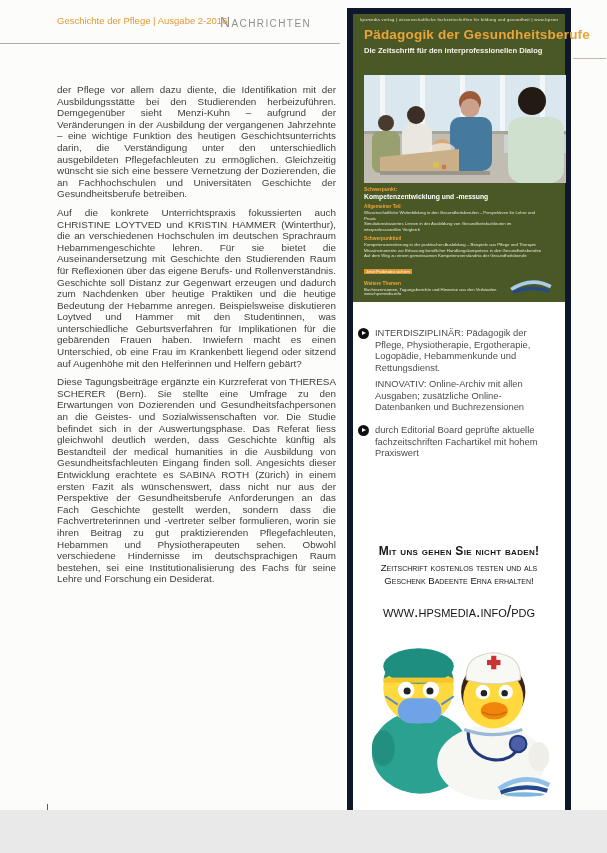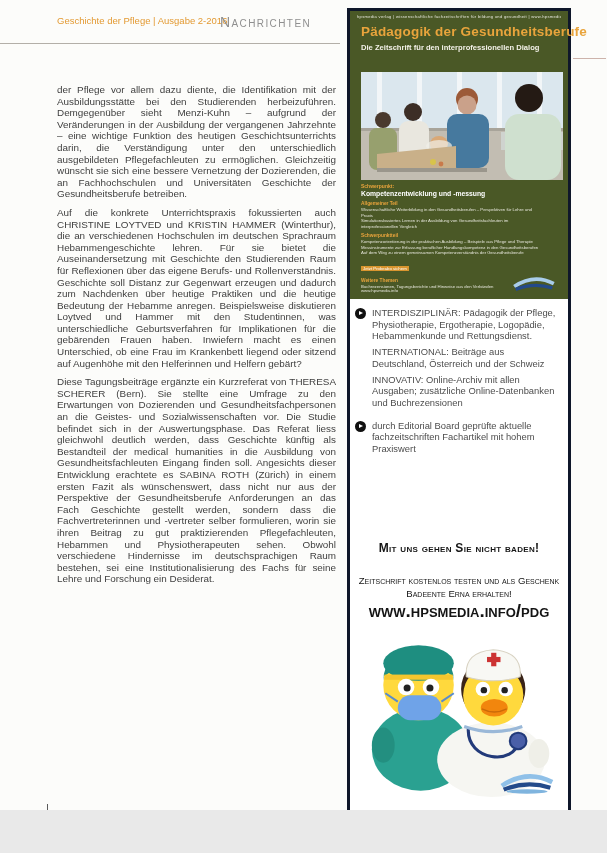--- a/index.html
+++ b/index.html
@@ -13,21 +13,21 @@
   .header-rule{position:absolute;left:0;top:43px;width:340px;height:1px;background:#b3afa8;}
   .crop-line{position:absolute;left:573px;top:58px;width:33px;height:1px;background:#cdb3ab;}
 
   
   .article{position:absolute;left:57px;top:84px;width:279px;color:#3e3e3e;
            font-size:9.9px;line-height:11.6px;text-align:justify;}
   .article p{margin:0 0 7px 0;}
 
   
   .ad{position:absolute;left:347px;top:8px;width:224px;height:810px;
-      border:3px solid #0f172a;background:#fff;box-sizing:border-box;}
+      border:6px solid #0f172a;background:#fff;box-sizing:border-box;}
   .ad-green{position:absolute;left:0;top:0;width:100%;height:288px;background:#4a5826;}
   .ad-micro{position:absolute;top:3px;left:7px;right:7px;font-size:4px;color:#e9e9df;
             letter-spacing:.35px;text-align:center;white-space:nowrap;overflow:hidden;}
   .ad-title{position:absolute;top:13px;left:11px;font-size:13.5px;font-weight:bold;
             color:#e9a43c;letter-spacing:.2px;white-space:nowrap;}
   .ad-subtitle{position:absolute;top:32px;left:11px;font-size:7.6px;font-weight:bold;color:#f3f1e8;}
   .ad-photo{position:absolute;top:61px;left:11px;width:202px;height:108px;}
 
   .toc{position:absolute;top:172px;left:11px;width:178px;}
   .sp-label{color:#e9a43c;font-size:5px;font-weight:bold;}
@@ -35,31 +35,31 @@
   .toc-heading{color:#e9a43c;font-size:4.8px;font-weight:bold;margin:4px 0 1px;}
   .toc-line{font-size:4.3px;line-height:5.5px;color:#e5e5da;}
   .toc-hl{display:inline-block;background:#d8952f;color:#fff;font-size:4.3px;padding:0 2px;margin-top:1px;}
   .green-foot{position:absolute;left:11px;bottom:6px;font-size:4.3px;color:#e5e5da;}
   .green-logo{position:absolute;right:12px;bottom:5px;}
 
   
   .bullets{position:absolute;top:296px;left:0;right:0;}
   .bullet{position:relative;padding:0 10px 0 22px;font-size:9.4px;line-height:11.7px;color:#4d4d4d;}
   .bullet p{margin:0 0 4px;}
-  .b1{margin-top:0;} .b2{margin-top:6px;} .b3{margin-top:11px;}
+  .b1{margin-top:17px;} .b2{margin-top:6px;} .b3{margin-top:11px;}
   .bicon{position:absolute;left:5px;top:1px;width:11px;height:11px;background:#101010;border-radius:50%;}
   .bicon::after{content:"";position:absolute;left:4px;top:3px;width:0;height:0;
                 border-left:4px solid #fff;border-top:2.6px solid transparent;border-bottom:2.6px solid transparent;}
 
   
   .promo{position:absolute;top:530px;left:6px;right:6px;text-align:center;color:#161616;}
   .promo-main{font-variant:small-caps;font-weight:bold;font-size:12px;letter-spacing:.3px;}
-  .promo-sub{font-variant:small-caps;font-size:9.6px;line-height:13px;margin-top:19px;}
+  .promo-sub{font-variant:small-caps;font-size:9.6px;line-height:13px;margin-top:3px;}
   .ad-url{position:absolute;top:589px;left:0;right:0;text-align:center;
-          font-variant:small-caps;font-size:19px;font-weight:700;color:#141414;}
+          font-variant:small-caps;font-size:16px;font-weight:400;color:#141414;}
 
   .ducks{position:absolute;top:620px;left:50%;margin-left:-106px;}
   .ad-address{position:absolute;top:772px;left:14px;width:160px;text-align:center;
               font-size:7.4px;line-height:9.4px;color:#222;}
   .ad-address .l1{font-weight:bold;}
   .ad-logo{position:absolute;right:13px;top:760px;}
 
   
   .pagenum{position:absolute;left:20px;top:816px;font-size:9.5px;color:#333;}
   .footer-vline{position:absolute;left:47px;top:804px;width:1px;height:31px;background:#5a5a5a;}
@@ -143,21 +143,20 @@
       <svg class="green-logo" width="44" height="18" viewBox="0 0 60 24">
         <path d="M3,14 Q30,-4 57,10" stroke="#a9cdea" stroke-width="5" fill="none"></path>
         <path d="M5,18 Q30,8 55,16" stroke="#234a8a" stroke-width="4.5" fill="none"></path>
       </svg>
     </div>
 
     <div class="bullets">
       <div class="bullet b1">
         <span class="bicon"></span>
         <p>INTERDISZIPLINÄR: Pädagogik der Pflege, Physiotherapie, Ergotherapie, Logopädie, Hebammenkunde und Rettungsdienst.</p>
-        <p>INTERNATIONAL: Beiträge aus Deutschland, Österreich und der Schweiz</p>
         <p>INNOVATIV: Online-Archiv mit allen Ausgaben; zusätzliche Online-Datenbanken und Buchrezensionen</p>
       </div>
       <div class="bullet b3">
         <span class="bicon"></span>
         <p>durch Editorial Board geprüfte aktuelle fachzeitschriften Fachartikel mit hohem Praxiswert</p>
       </div>
     </div>
 
     <div class="promo">
       <div class="promo-main">Mit uns gehen Sie nicht baden!</div>

